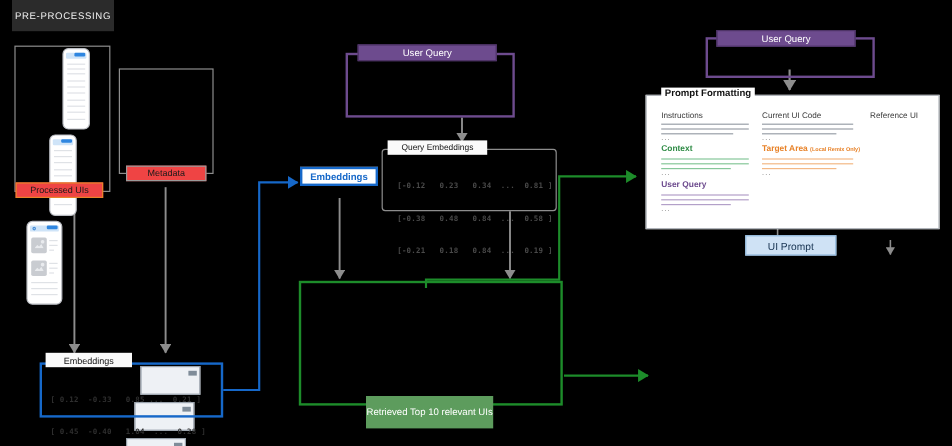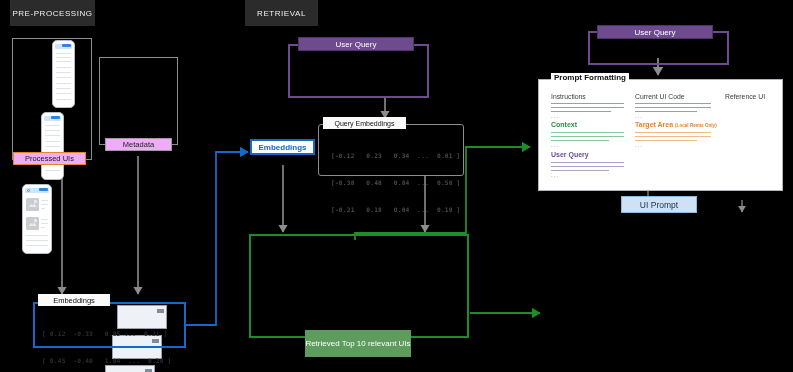--- a/index.html
+++ b/index.html
@@ -11,21 +11,21 @@
   .abs { position:absolute; }
 
   
   .sec-chip {
     background:#2b2b2b; color:#f0f0f0; font-size:8px; letter-spacing:.55px;
     display:flex; align-items:center; justify-content:center; height:26px;
   }
 
   
   .lbl {
-    background:#f0abfc; color:#1a1a1a; font-size:7.5px; text-align:center;
+    background:#ef4444; color:#1a1a1a; font-size:7.5px; text-align:center;
     border:1px solid #9a9a9a; display:flex; align-items:center; justify-content:center;
     white-space:nowrap; padding:0 4px;
   }
   .lbl.orange { border-color:#e8832a; }
   .lbl.blue { border:2px solid #1668c9; color:#1668c9; font-weight:bold; font-size:8px; background:#fff; }
   .lbl.green { background:#5d9c5d; border:none; color:#fff; font-size:8px; }
   .lbl.remix { background:#cfe2f5; border:1px solid #8fb8dd; color:#15314f; font-size:8.5px; }
   .lbl.plain { background:#fafafa; border:none; color:#111; }
 
   
@@ -111,21 +111,20 @@
     <path d="M470,313 L540,313" stroke="#1d8c2a" stroke-width="1.8" fill="none" marker-end="url(#agr)"></path>
 
     <path d="M658,58 L658,75" stroke="#8d8d8d" stroke-width="1.8" fill="none" marker-end="url(#ag)"></path>
 
     <path d="M648,190 L648,200" stroke="#8d8d8d" stroke-width="1.3" fill="none"></path>
 
     <path d="M742,200 L742,212" stroke="#8d8d8d" stroke-width="1.3" fill="none" marker-end="url(#ag)"></path>
   </svg>
 
   <div class="abs sec-chip" style="left:10px;top:0;width:85px">PRE-PROCESSING</div>
-  <div class="abs sec-chip" style="left:245px;top:0;width:73px">RETRIEVAL</div>
 
   <div class="abs frame" style="left:12px;top:38px;width:80px;height:122px"></div>
 
   <div class="abs phone" style="left:52px;top:40px;width:23px;height:68px">
     <div class="topbar">
         <span class="pill"></span>
       </div>
     <div class="row" style="top:12px"></div>
       <div class="row" style="top:16px"></div>
     <div class="row" style="top:20px"></div>

